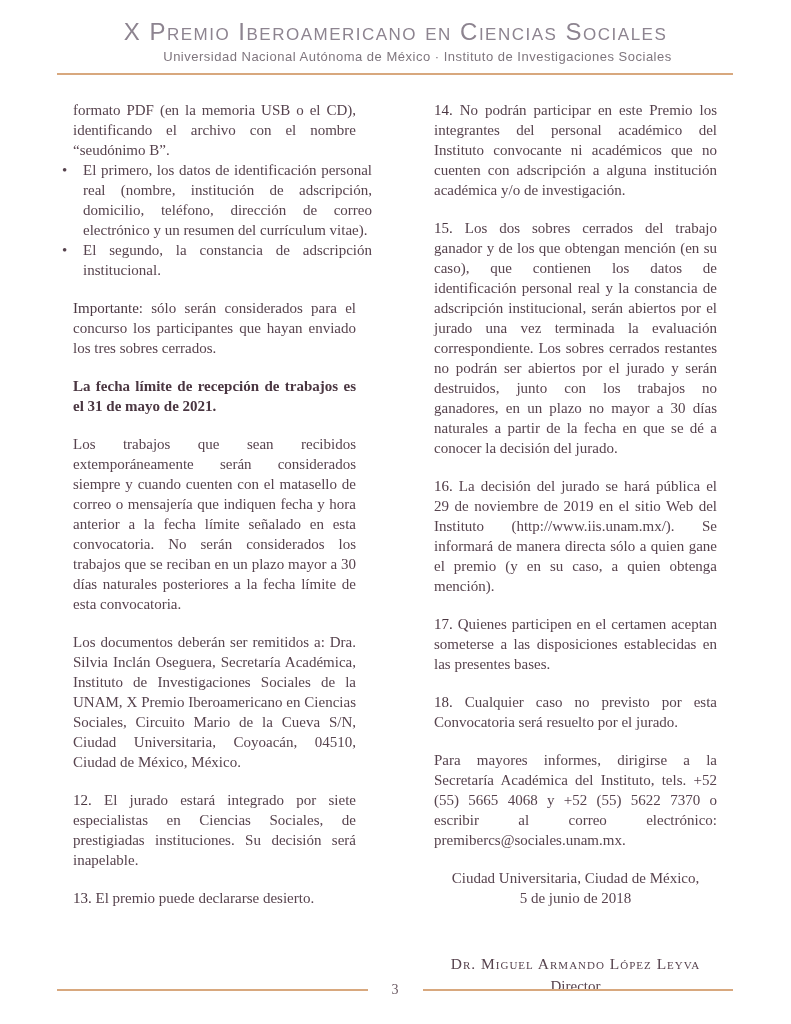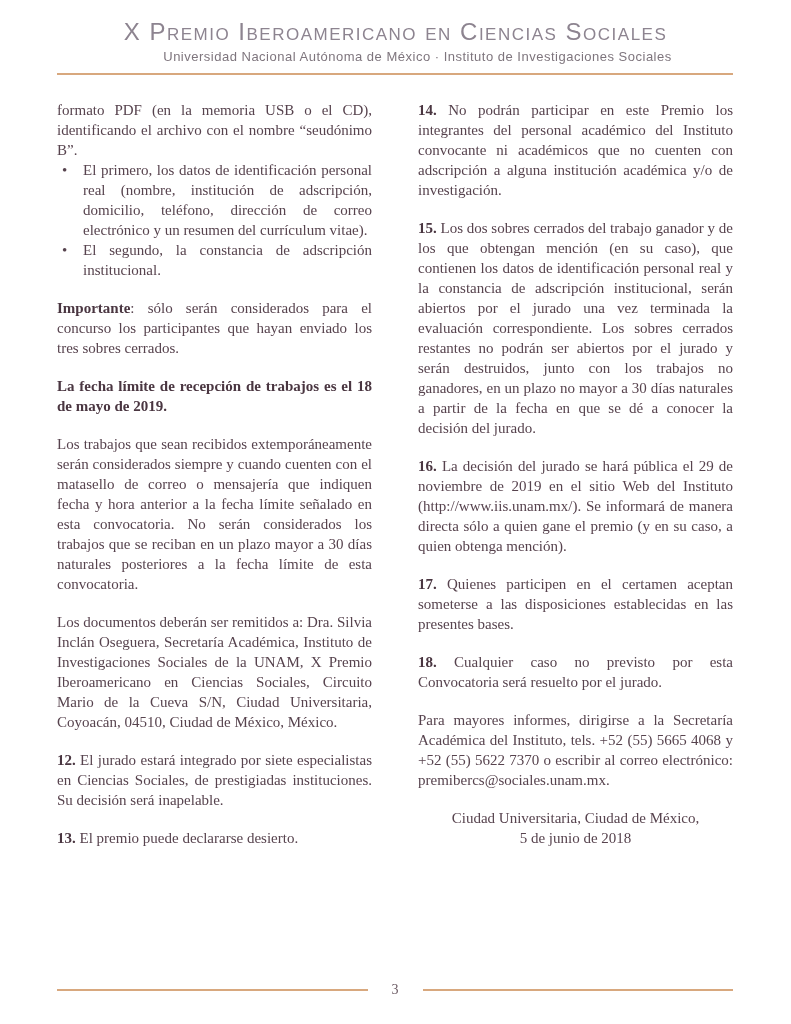--- a/index.html
+++ b/index.html
@@ -47,23 +47,23 @@
   }
   
   .columns{
     display:grid;
     grid-template-columns:315px 315px;
     column-gap:46px;
     padding:0 58px 0 57px;
     margin-top:25px;
   }
   .col{font-size:15px;line-height:20px;}
-  .col p{text-align:justify;margin:0 0 18px;}
+  .col p{text-align:justify;margin:0 16px 18px;}
   .col p.tight{margin-bottom:0;}
-  .col strong{color:var(--bold);font-weight:bold;}
+  .col strong{color:var(--bold);font-weight:normal;}
   p.bold-para{font-weight:bold;color:var(--bold);}
   
   .bullets{margin:0 0 18px;}
   .bullet{display:flex;}
   .bullet .marker{flex:0 0 26px;padding-left:5px;}
   .bullet .bullet-text{flex:1;text-align:justify;}
   
   .dateline{text-align:center;margin:2px 0 16px;}
   .signature{text-align:center;margin-top:46px;}
   .sig-name{
@@ -108,21 +108,21 @@
           <span class="bullet-text">El primero, los datos de identificación personal real (nombre, institución de adscripción, domicilio, teléfono, dirección de correo electrónico y un resumen del currículum vitae).</span>
         </div>
         <div class="bullet">
           <span class="marker">•</span>
           <span class="bullet-text">El segundo, la constancia de adscripción institucional.</span>
         </div>
       </div>
 
       <p><strong>Importante</strong><span>: sólo serán considerados para el concurso los participantes que hayan enviado los tres sobres cerrados.</span></p>
 
-      <p class="bold-para">La fecha límite de recepción de trabajos es el 18 de mayo de 2019.</p>
+      <p class="bold-para">La fecha límite de recepción de trabajos es el 31 de mayo de 2021.</p>
 
       <p>Los trabajos que sean recibidos extemporáneamente serán considerados siempre y cuando cuenten con el matasello de correo o mensajería que indiquen fecha y hora anterior a la fecha límite señalado en esta convocatoria. No serán considerados los trabajos que se reciban en un plazo mayor a 30 días naturales posteriores a la fecha límite de esta convocatoria.</p>
 
       <p>Los documentos deberán ser remitidos a: Dra. Silvia Inclán Oseguera, Secretaría Académica, Instituto de Investigaciones Sociales de la UNAM, X Premio Iberoamericano en Ciencias Sociales, Circuito Mario de la Cueva S/N, Ciudad Universitaria, Coyoacán, 04510, Ciudad de México, México.</p>
 
       <p><strong>12.</strong><span> El jurado estará integrado por siete especialistas en Ciencias Sociales, de prestigiadas instituciones. Su decisión será inapelable.</span></p>
 
       <p><strong>13.</strong><span> El premio puede declararse desierto.</span></p>
     </section>
 
@@ -137,20 +137,24 @@
 
       <p><strong>18.</strong><span> Cualquier caso no previsto por esta Convocatoria será resuelto por el jurado.</span></p>
 
       <p>Para mayores informes, dirigirse a la Secretaría Académica del Instituto, tels. +52 (55) 5665 4068 y +52 (55) 5622 7370 o escribir al correo electrónico: premibercs@sociales.unam.mx.</p>
 
       <div class="dateline">
         <div>Ciudad Universitaria, Ciudad de México,</div>
         <div>5 de junio de 2018</div>
       </div>
 
+      <div class="signature">
+        <div class="sig-name">Dr. Miguel Armando López Leyva</div>
+        <div class="sig-role">Director</div>
+      </div>
     </section>
 
   </main>
 
   <footer>
     <span class="fline"></span>
     <span class="pagenum">3</span>
     <span class="fline"></span>
   </footer>
 

